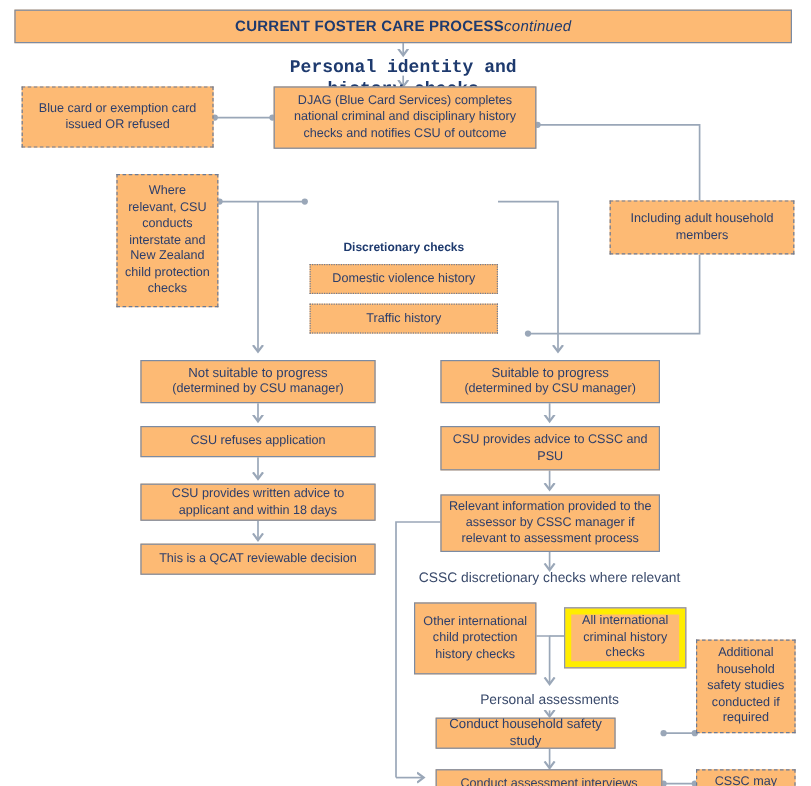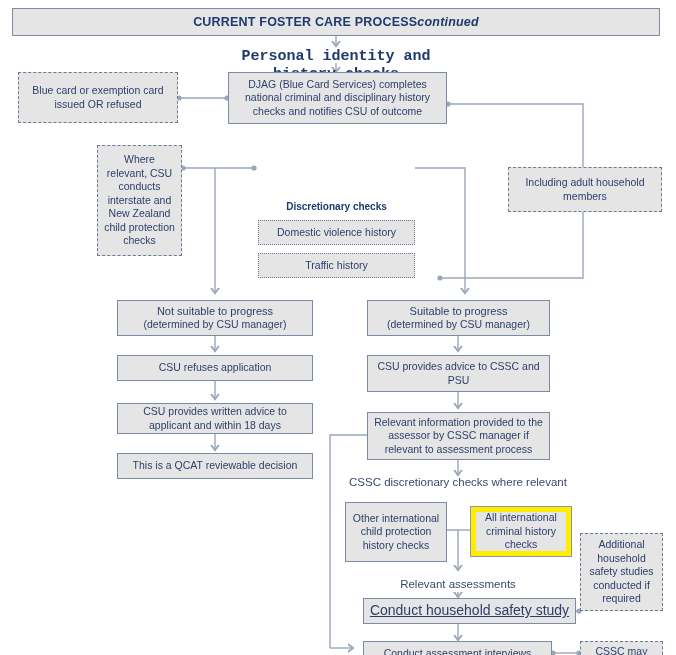--- a/index.html
+++ b/index.html
@@ -20,39 +20,39 @@
     position: absolute;
     box-sizing: border-box;
     display: flex;
     align-items: center;
     justify-content: center;
     text-align: center;
     color: #2c3e6b;
     line-height: 1.28;
     padding: 3px 5px;
     z-index: 3;
-    background: #e5e5e5;
+    background: #fdba74;
   }
   .solid {
     border: 1.6px solid #7b8ba3;
   }
   .dashed {
     border: 1.6px dashed #6b7b96;
   }
   .dotted {
     border: 1.6px dotted #6b7b96;
   }
   .hdr {
     border: 1.6px solid #7b8ba3;
     color: #1e3a6e;
     font-weight: bold;
     font-size: 12.5px;
     letter-spacing: .2px;
   }
-  .hdr i { font-style: italic; font-weight: bold; text-align: right; }
+  .hdr i { font-style: italic; font-weight: normal; text-align: right; }
   .label {
     position: absolute;
     color: #1e3a6e;
     font-weight: bold;
     text-align: center;
     z-index: 3;
     line-height: 1.2;
   }
   .plainlabel {
     position: absolute;
@@ -183,21 +183,21 @@
   <div class="node solid" style="left:367px; top:412px; width:183px; height:48px; font-size:10.5px;">Relevant information provided to the assessor by CSSC manager if relevant to assessment process</div>
 
   <div class="plainlabel" style="left:338px; top:476px; width:240px; font-size:11.5px;">CSSC discretionary checks where relevant</div>
 
   <div class="node solid" style="left:345px; top:502px; width:102px; height:60px; font-size:10.5px;">Other international child protection history checks</div>
 
   <div class="node solid hl" style="left:470px; top:506px; width:102px; height:51px; font-size:10.5px;">All international criminal history checks</div>
 
   <div class="node dashed" style="left:580px; top:533px; width:83px; height:78px; font-size:10.5px;">Additional household safety studies conducted if required</div>
 
-  <div class="plainlabel" style="left:368px; top:578px; width:180px; font-size:11.5px;">Relevant assessments</div>
-
-  <div class="node solid" style="left:363px; top:598px; width:213px; height:26px; font-size:14px;text-decoration:underline;">Conduct household safety study</div>
+  <div class="plainlabel" style="left:368px; top:578px; width:180px; font-size:11.5px;">Personal assessments</div>
+
+  <div class="node solid" style="left:363px; top:598px; width:150px; height:26px; font-size:11px;">Conduct household safety study</div>
 
   <div class="node solid" style="left:363px; top:641px; width:189px; height:26px; font-size:10.5px;">Conduct assessment interviews</div>
 
   <div class="node dashed" style="left:580px; top:641px; width:83px; height:30px; font-size:10.5px; align-items:flex-start;">CSSC may</div>
 
 </div>
 
 </body></html>

